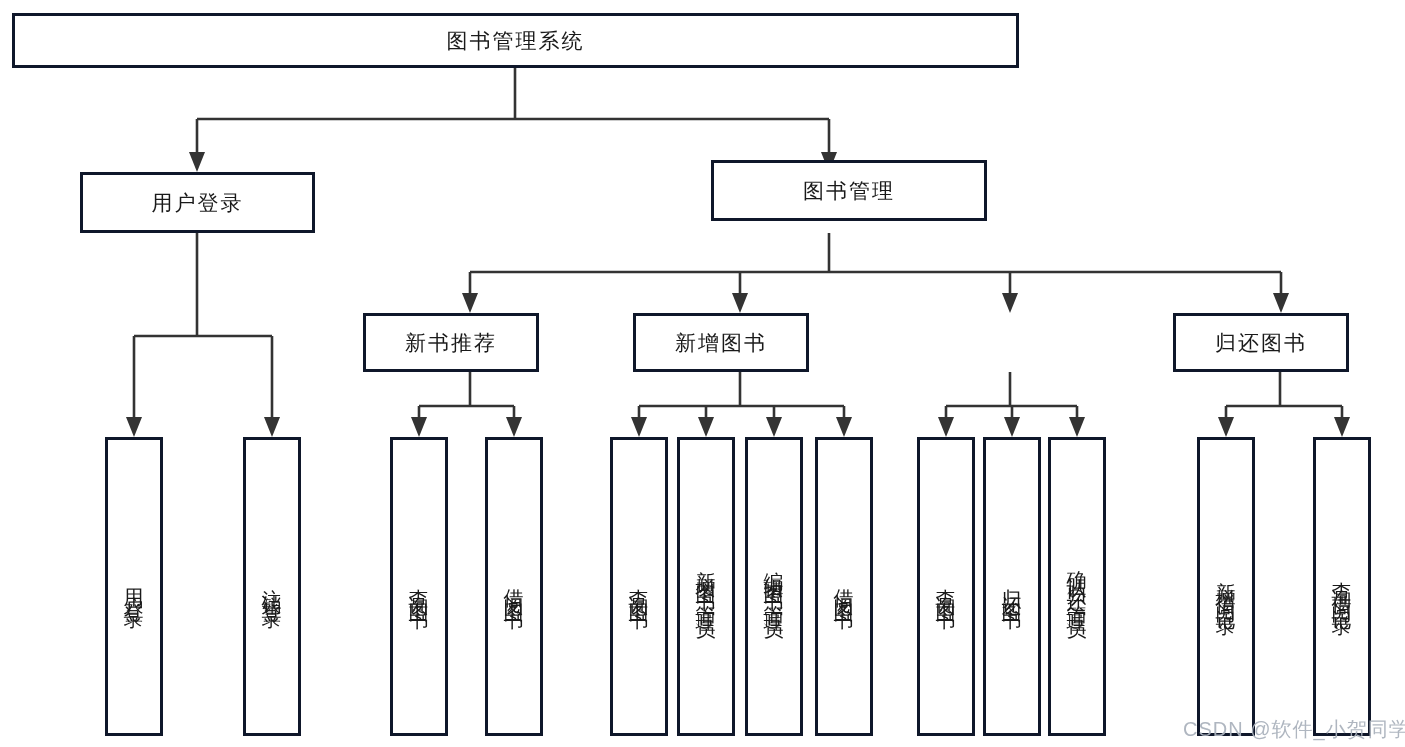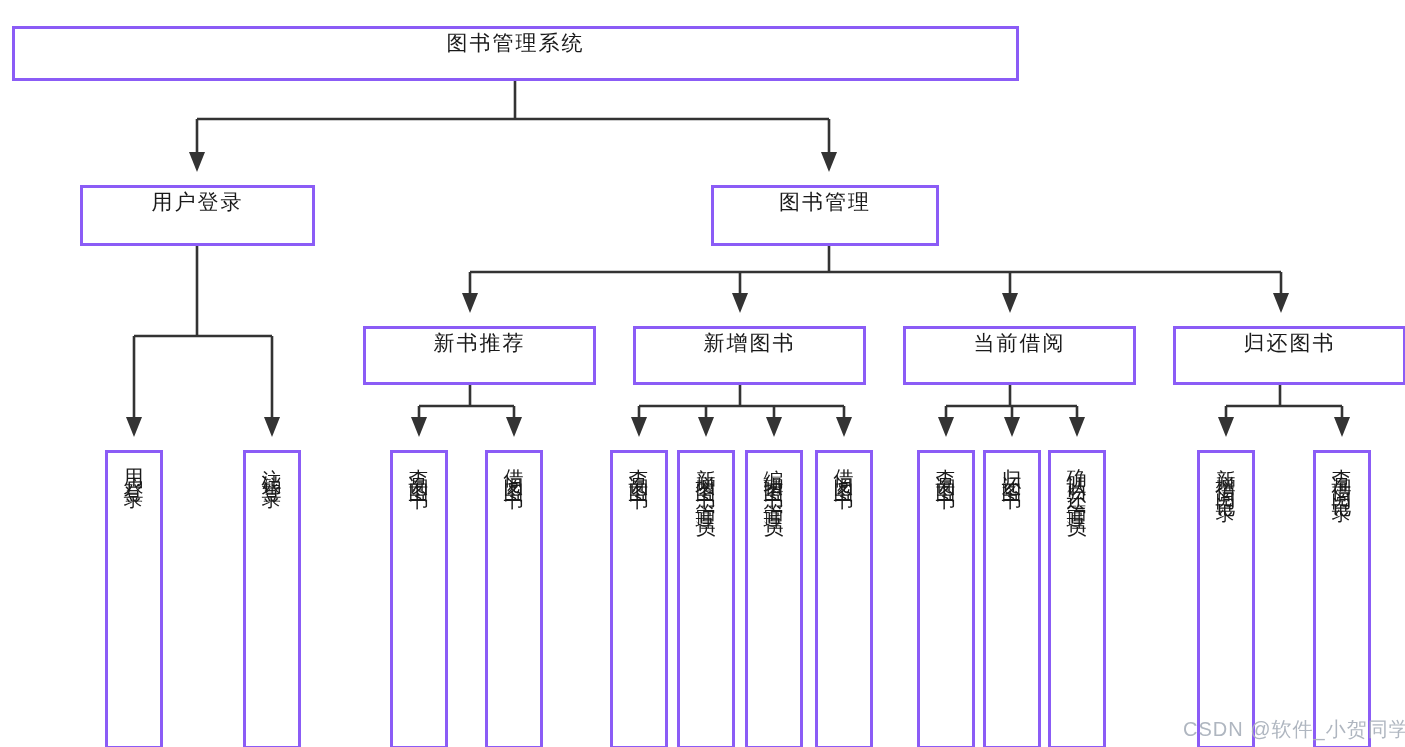--- a/index.html
+++ b/index.html
@@ -2,35 +2,35 @@
 <html><head>
 <meta charset="utf-8">
 <style>
   html,body{margin:0;padding:0;background:#fff;}
   #stage{
     position:relative;width:1405px;height:747px;background:#ffffff;overflow:hidden;
     font-family:"Liberation Sans","DejaVu Sans",sans-serif;color:#1f1f1f;
   }
   #wires{position:absolute;left:0;top:0;z-index:1;}
   .box{
-    position:absolute;box-sizing:border-box;background:#ffffff;border:3px solid #8b5cf6;
-    display:flex;justify-content:center;z-index:2;margin-top:13px;
+    position:absolute;box-sizing:border-box;background:#ffffff;border:3px solid #0f172a;
+    display:flex;align-items:center;justify-content:center;z-index:2;
   }
   .hlabel{font-size:21px;letter-spacing:2px;color:#1a1a1a;white-space:nowrap;}
   .vbox span{
     writing-mode:vertical-rl;text-orientation:mixed;
     font-size:20px;letter-spacing:7px;color:#1a1a1a;line-height:1;white-space:nowrap;
   }
   
   .b-root{left:12px;top:13px;width:1007px;height:55px;}
   
   .b-l2a{left:80px;top:172px;width:235px;height:61px;}
-  .b-l2b{left:711px;top:172px;width:228px;height:61px;}
+  .b-l2b{left:711px;top:160px;width:276px;height:61px;}
   
-  .b-l3{top:313px;width:233px;height:59px;}
+  .b-l3{top:313px;width:176px;height:59px;}
   .b-l3a{left:363px;} .b-l3b{left:633px;} .b-l3c{left:903px;} .b-l3d{left:1173px;}
   
   .vbox{top:437px;width:58px;height:299px;}
   .v1{left:105px;} .v2{left:243px;}
   .v3{left:390px;} .v4{left:485px;}
   .v5{left:610px;} .v6{left:677px;} .v7{left:745px;} .v8{left:815px;}
   .v9{left:917px;} .v10{left:983px;} .v11{left:1048px;}
   .v12{left:1197px;} .v13{left:1313px;}
   #watermark{
     position:absolute;left:1183px;top:716px;z-index:3;
@@ -118,23 +118,20 @@
   <div class="box b-l2b">
     <span class="hlabel">图书管理</span>
   </div>
 
   <div class="box b-l3 b-l3a">
     <span class="hlabel">新书推荐</span>
   </div>
   <div class="box b-l3 b-l3b">
     <span class="hlabel">新增图书</span>
   </div>
-  <div class="box b-l3 b-l3c">
-    <span class="hlabel">当前借阅</span>
-  </div>
   <div class="box b-l3 b-l3d">
     <span class="hlabel">归还图书</span>
   </div>
 
   <div class="box vbox v1">
     <span>用户登录</span>
   </div>
   <div class="box vbox v2">
     <span>注销登录</span>
   </div>

